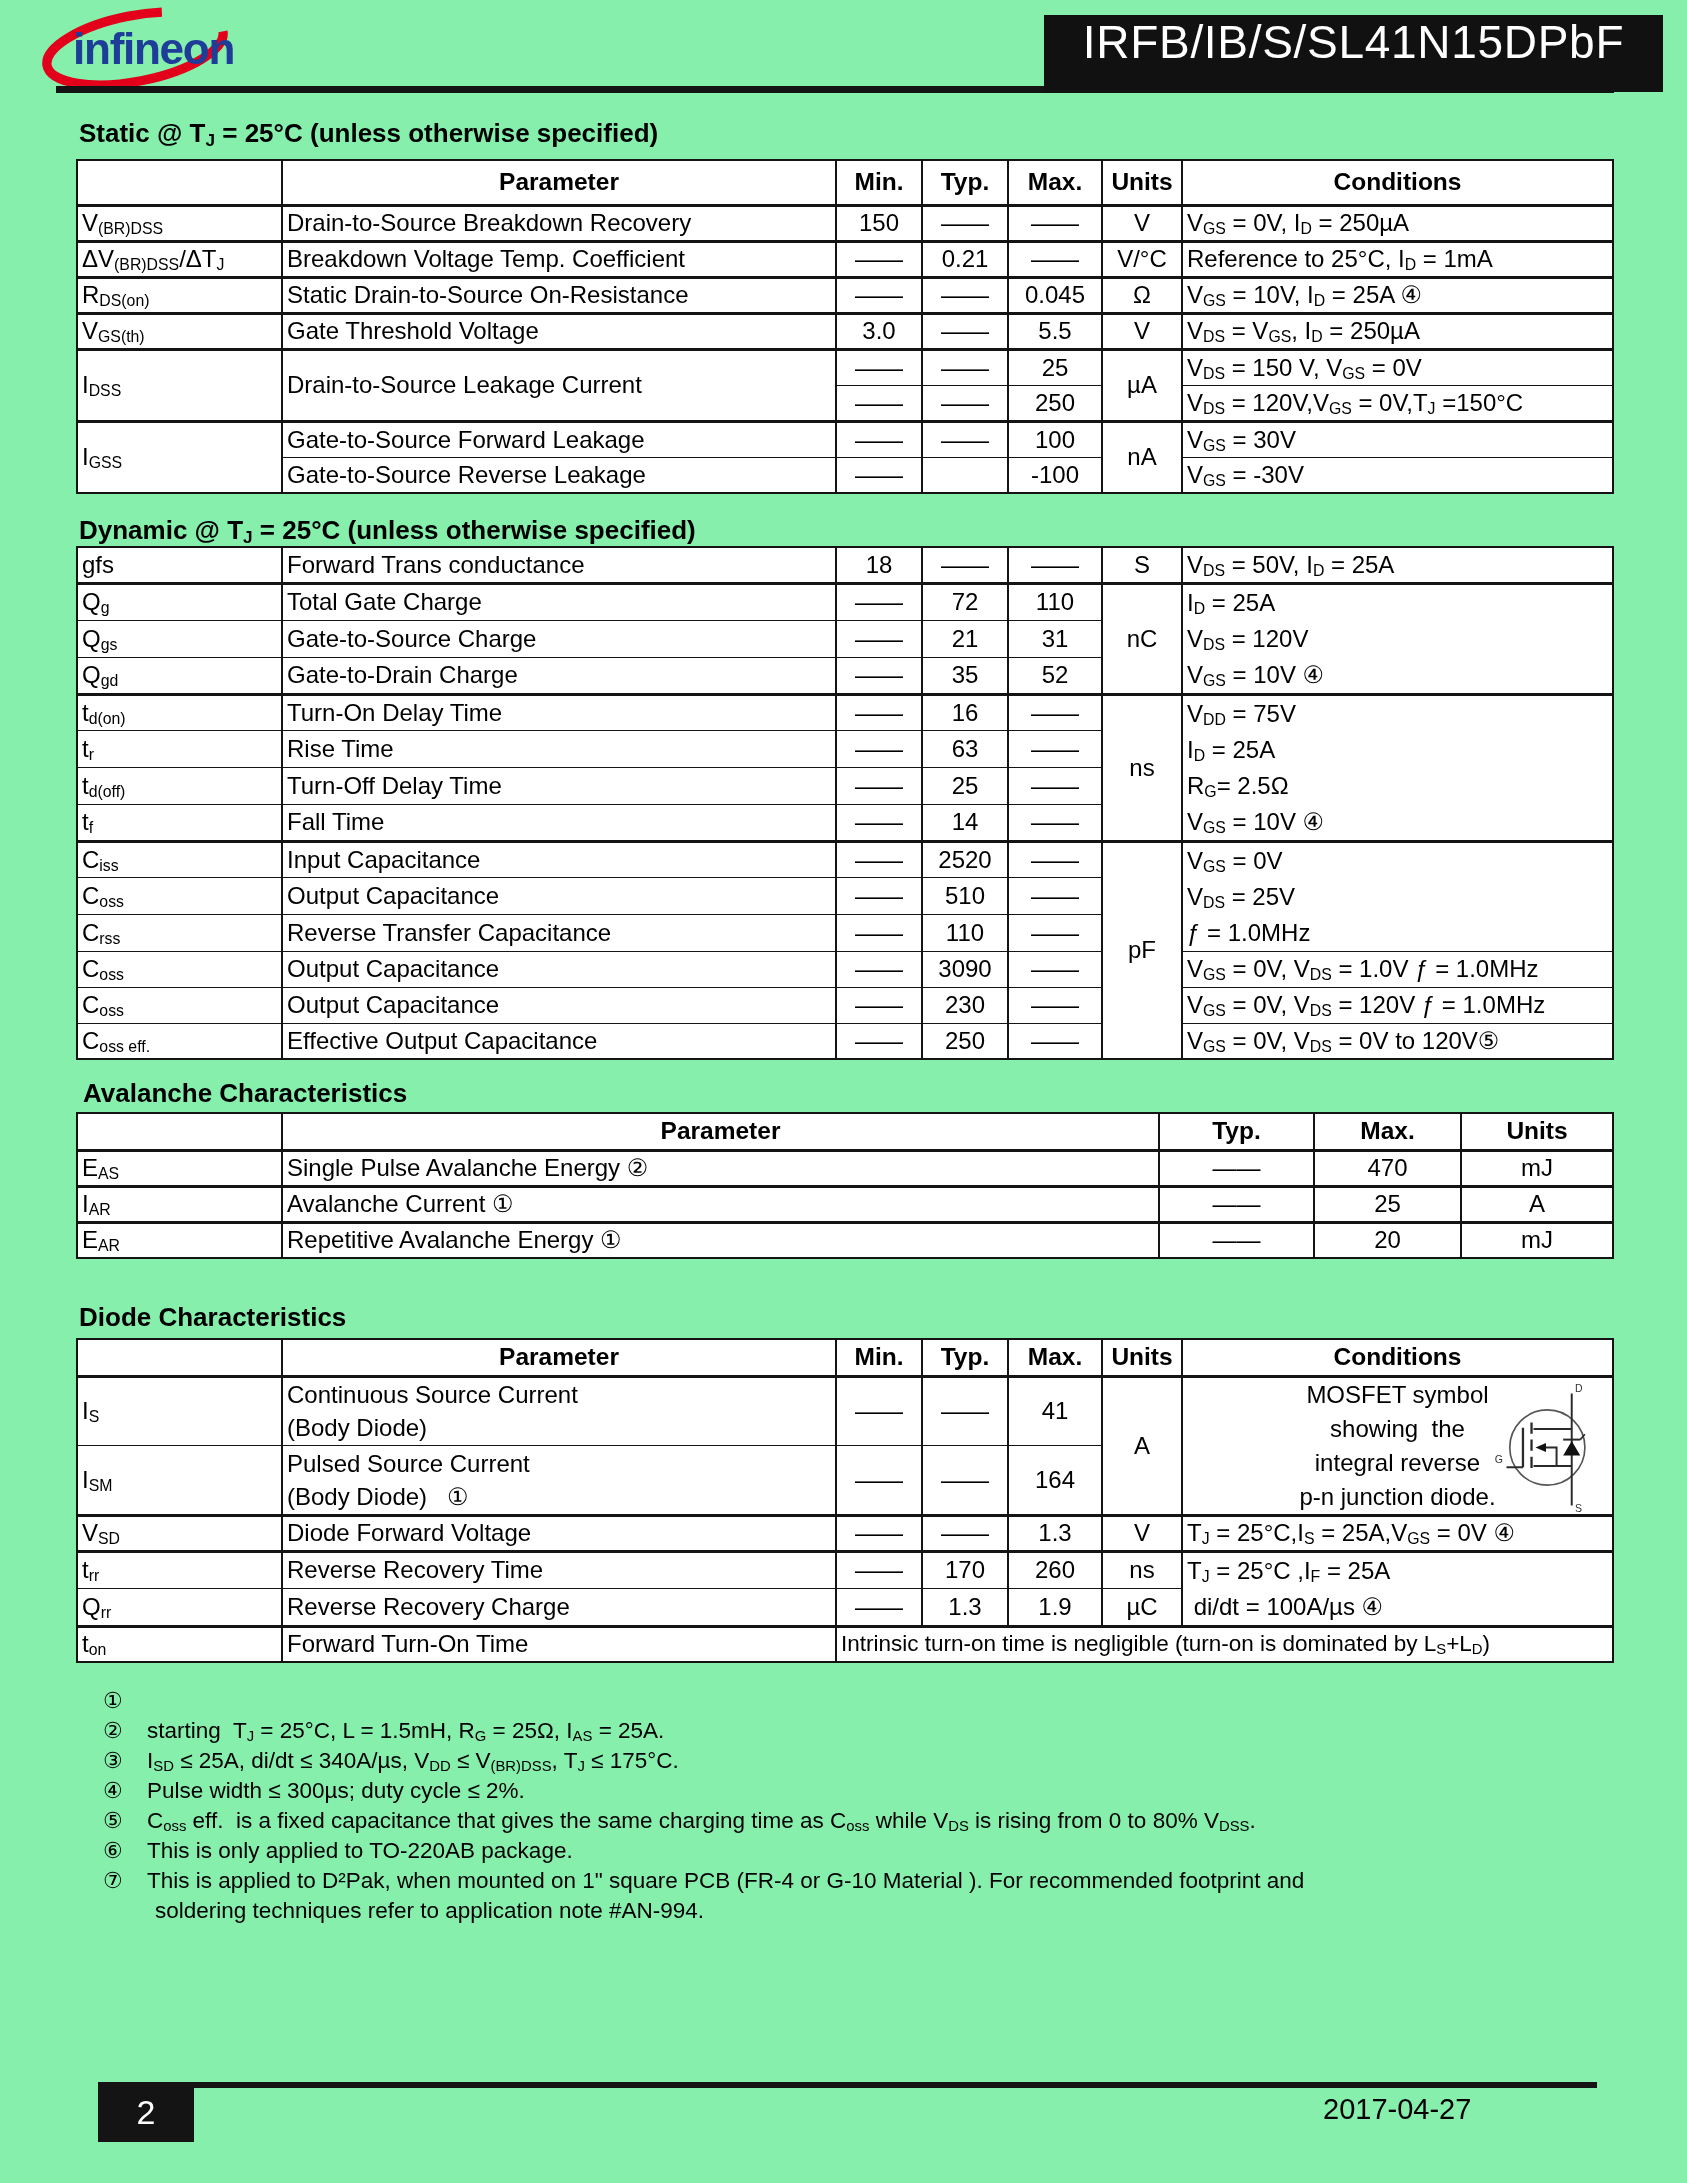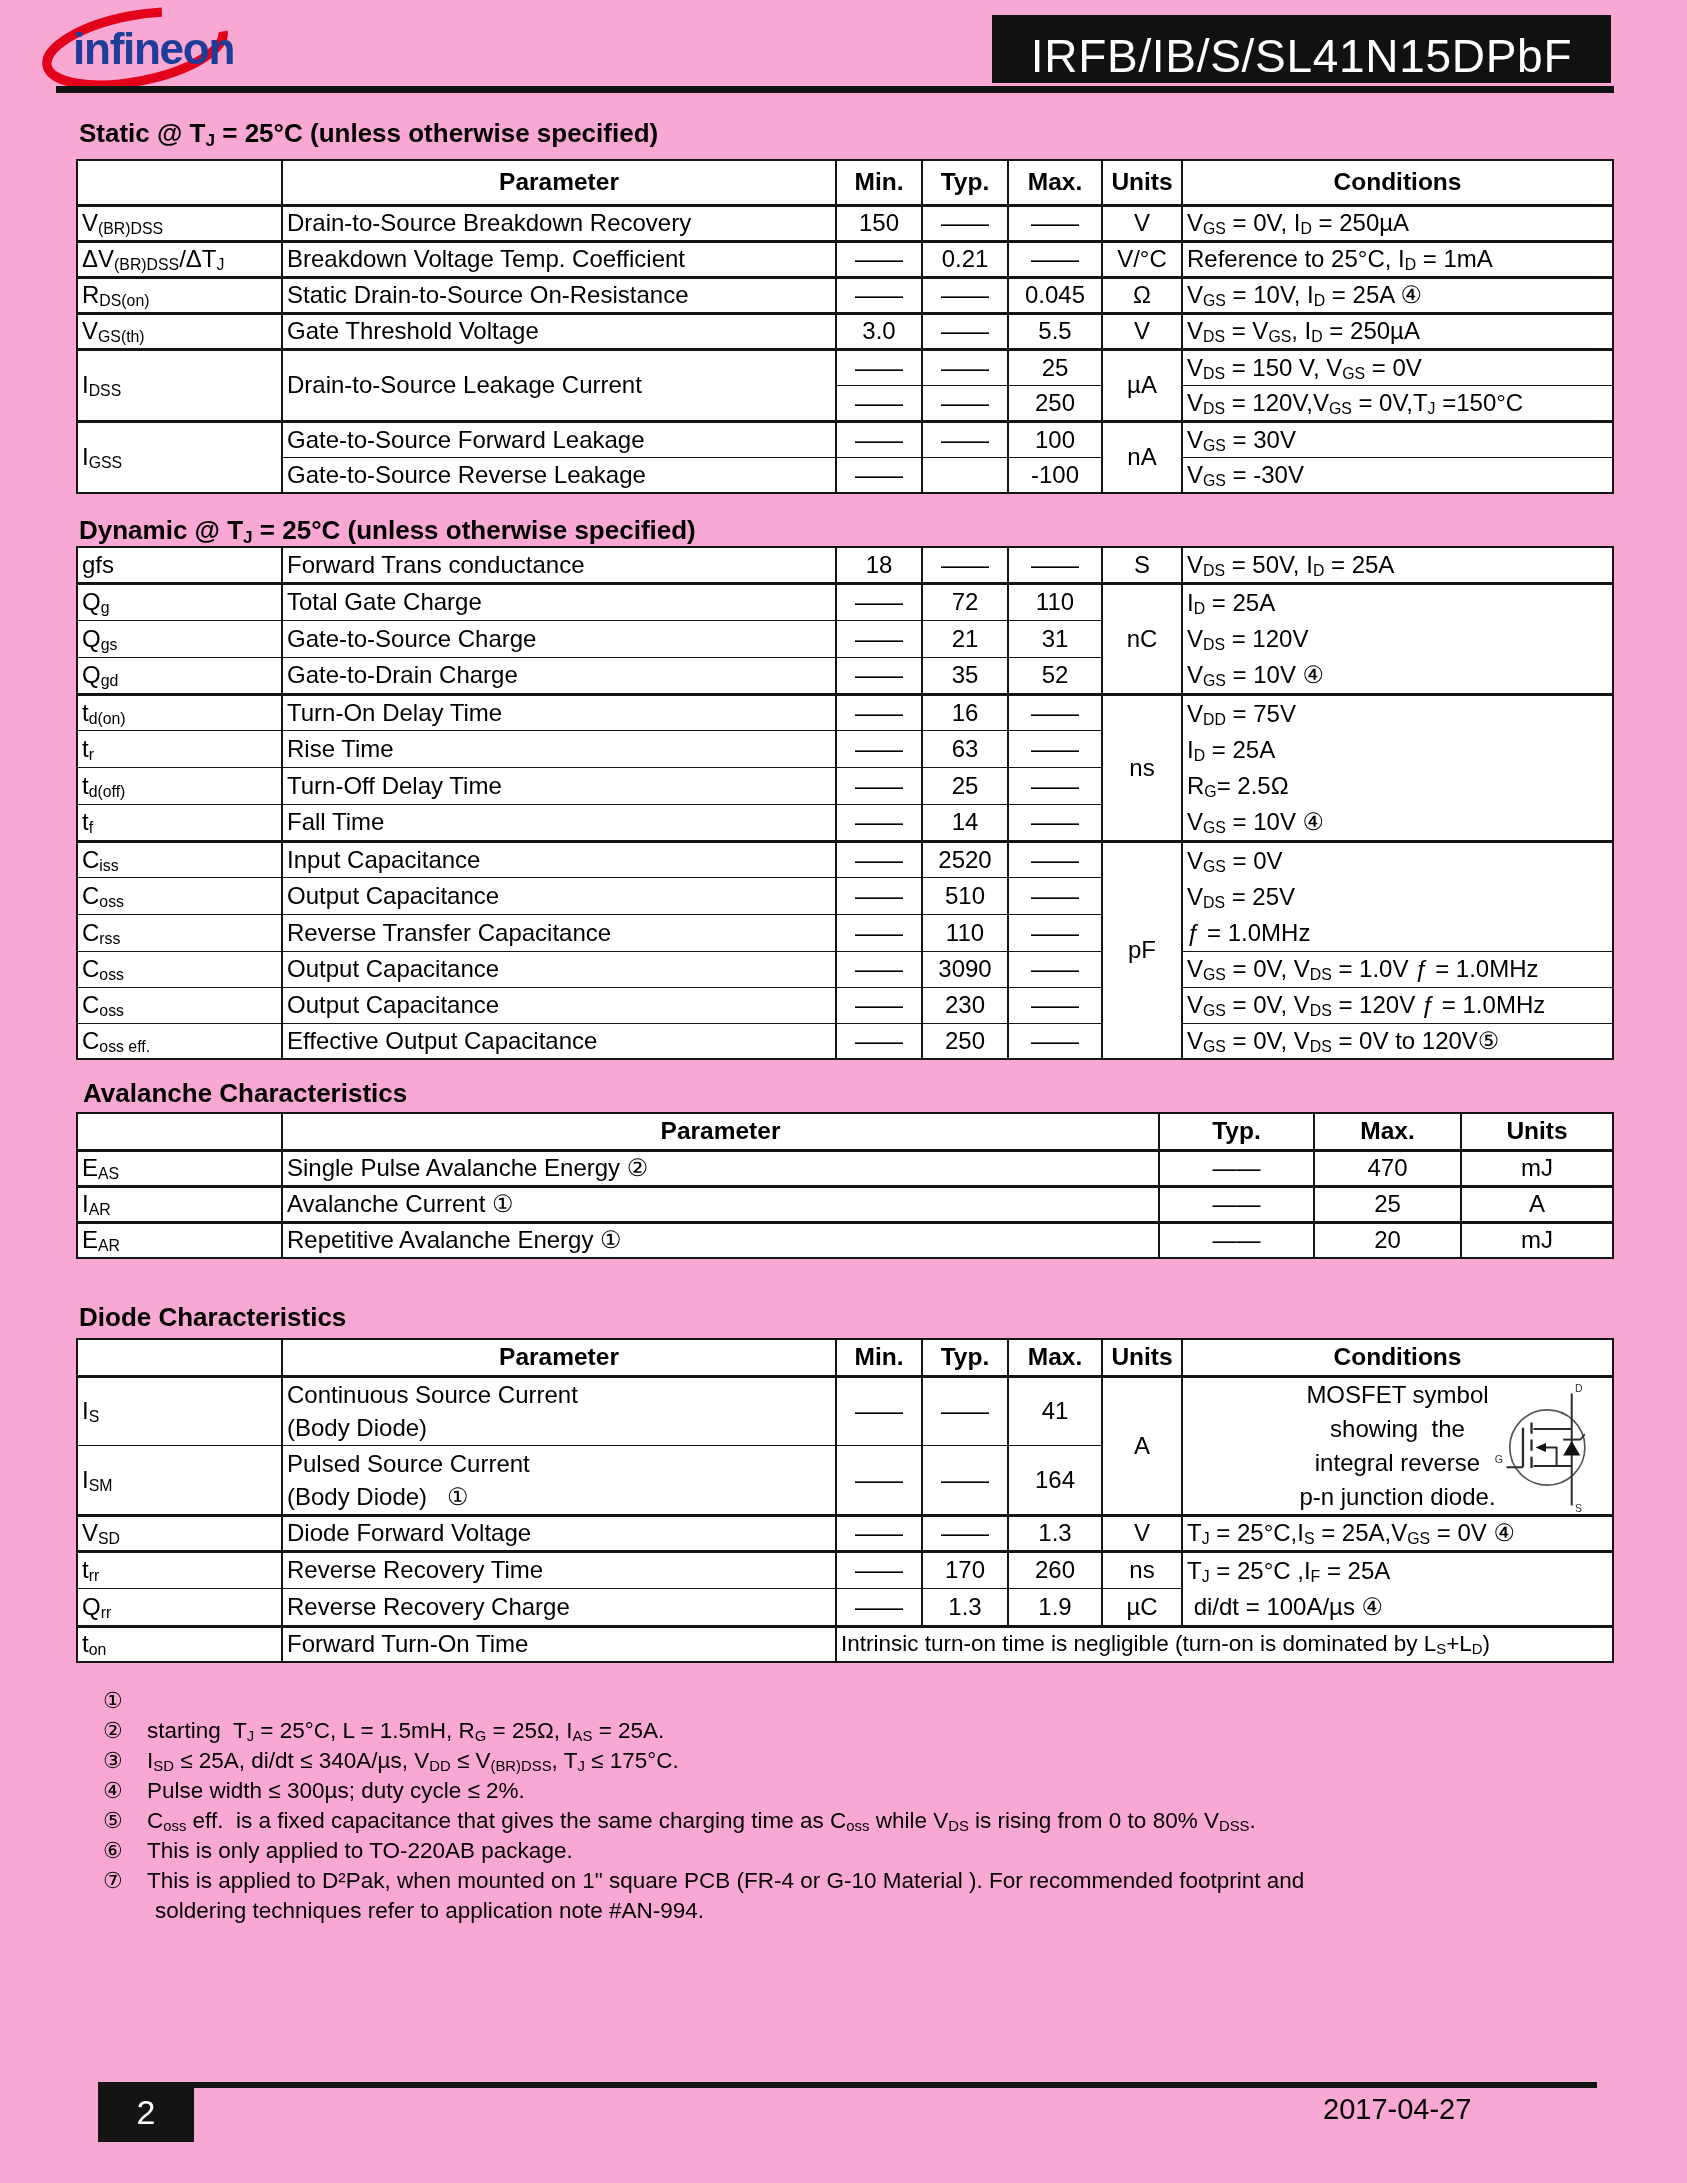--- a/index.html
+++ b/index.html
@@ -1,16 +1,16 @@
 <!DOCTYPE html>
 <html style="font-size:10.6px"><head>
 <meta charset="utf-8">
 <style>
   html,body{margin:0;padding:0;background:#e8e8e8;}
-  #page{position:relative;width:1687px;height:2183px;background:#f9a8d4;
+  #page{position:relative;width:1687px;height:2183px;background:#86efac;
         font-family:"Liberation Sans",sans-serif;color:#000;overflow:hidden;}
   .abs{position:absolute;}
   .sec{position:absolute;font-size:26px;font-weight:bold;white-space:nowrap;}
   
   table.dt{position:absolute;border-collapse:collapse;table-layout:fixed;border:2.6px solid #141414;background:#fff;}
   .dt td,.dt th{border:1.3px solid #141414;border-left-width:2px;border-right-width:2px;
       font-size:24px;padding:0 4px;vertical-align:middle;white-space:nowrap;overflow:hidden;}
   .dt th{font-size:24.5px;font-weight:bold;text-align:center;border-bottom-width:3.3px;padding:0 1.3px;margin-left:25px;}
   .dt tr.g>td{border-top-width:3.3px;}
   .c{text-align:center;padding:0 1.3px;}
@@ -24,22 +24,22 @@
   .t-av tr{height:36px;}  .t-av tr.hd{height:37px;}
   .t-di tr{height:36px;}  .t-di tr.hd{height:37px;} .t-di tr.tall{height:69px;}
   .mcell{vertical-align:top;}
   .ml{display:block;height:36px;line-height:36px;}
   .ml55{display:block;height:36px;line-height:36px;}
   .ml52{display:block;height:34px;line-height:34px;}
   .p2{display:block;height:33px;line-height:33px;}
   .moscell{position:relative;vertical-align:top;text-align:center;}
   .mossvg{position:absolute;right:8px;top:2.6px;}
   
-  #banner{position:absolute;left:992px;top:15px;width:619px;height:68px;background:#111;
-          color:#fff;display:flex;align-items:flex-end;justify-content:center;font-size:46px;letter-spacing:0.7px;}
+  #banner{position:absolute;left:1044px;top:15px;width:619px;height:77px;background:#111;
+          color:#fff;display:flex;align-items:flex-start;justify-content:center;font-size:46px;letter-spacing:0.7px;}
   #toprule{position:absolute;left:56px;top:86px;width:1558px;height:6.6px;background:#141414;}
   #footbar{position:absolute;left:98px;top:2082px;width:1499px;height:6px;background:#141414;}
   #pagebox{position:absolute;left:98px;top:2082px;width:96px;height:60px;background:#141414;color:#fff;
            display:flex;align-items:center;justify-content:center;font-size:34px;}
   #footdate{position:absolute;left:1323px;top:2093px;width:265px;text-align:left;font-size:29px;}
   
   #notes{position:absolute;left:103px;top:1686px;width:1508px;}
   #notes .ntitle{font-size:22.5px;font-weight:bold;height:32px;line-height:26.5px;}
   .nrow{display:flex;height:30px;line-height:30px;font-size:22.5px;white-space:nowrap;}
   .nmark{width:44px;flex:none;font-size:22px;}

